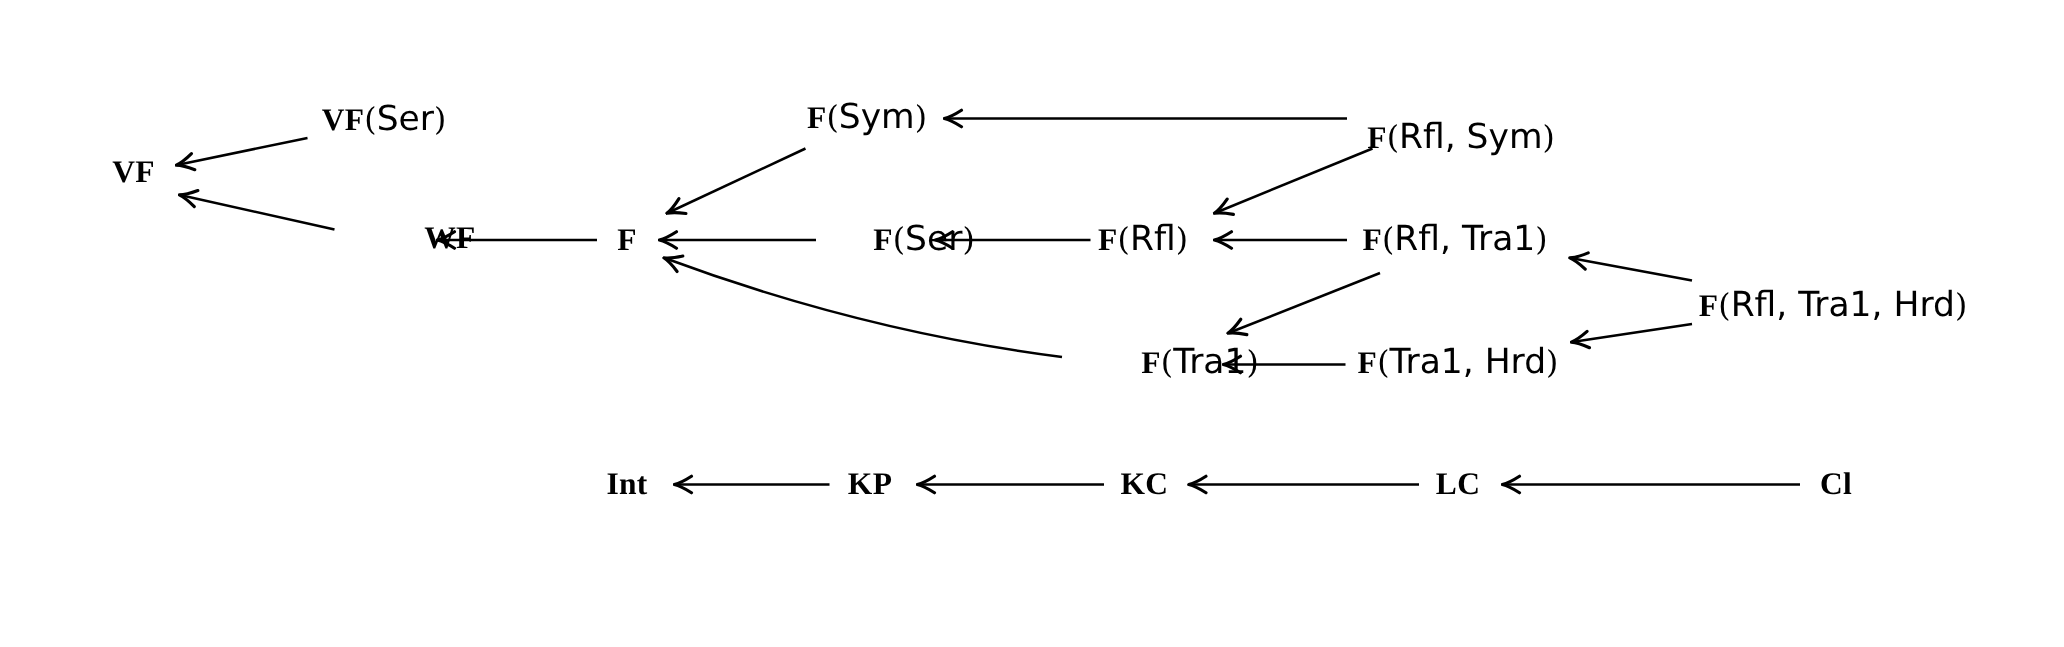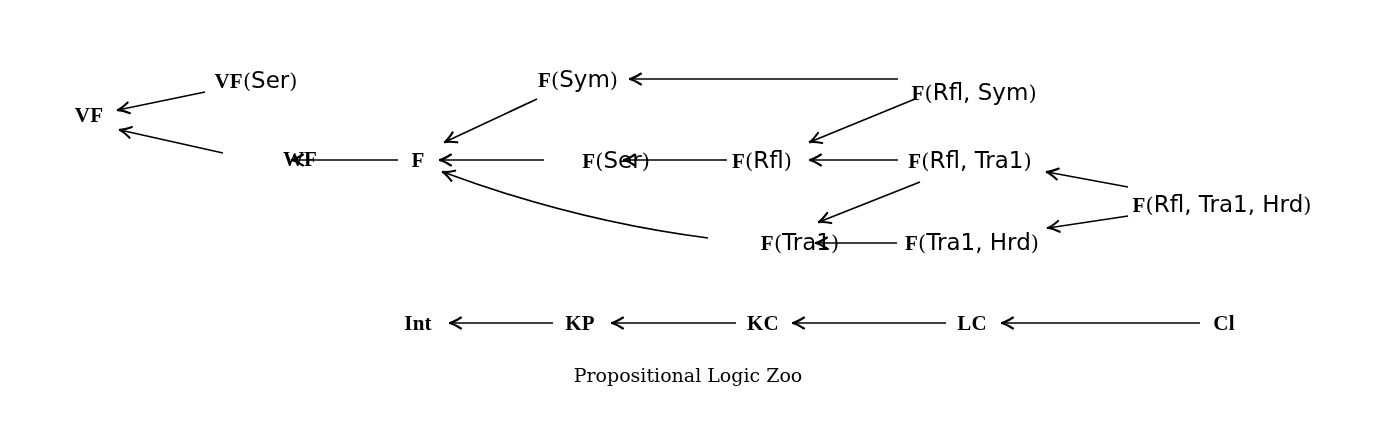--- a/index.html
+++ b/index.html
@@ -74,14 +74,13 @@
       <div class="node" style="left: 800px; top: 242px; text-align: center;"><span class="nb">F</span><span class="np">(</span><span class="na">Tra1</span><span class="np">)</span></div>
       <div class="node" style="left: 972px; top: 242px;"><span class="nb">F</span><span class="np">(</span><span class="na">Tra1, Hrd</span><span class="np">)</span></div>
       <div class="node" style="left: 1222px; top: 204px; text-align: center;"><span class="nb">F</span><span class="np">(</span><span class="na">Rfl, Tra1, Hrd</span><span class="np">)</span></div>
       <div class="node" style="left: 418px; top: 323px;"><span class="nb">Int</span></div>
       <div class="node" style="left: 580px; top: 323px;"><span class="nb">KP</span></div>
       <div class="node" style="left: 763px; top: 323px;"><span class="nb">KC</span></div>
       <div class="node" style="left: 972px; top: 323px;"><span class="nb">LC</span></div>
       <div class="node" style="left: 1224px; top: 323px;"><span class="nb">Cl</span></div>
     </div>
 
-  <div class="caption">Propositional Logic Zoo</div>
 </div>
 
 </body></html>

